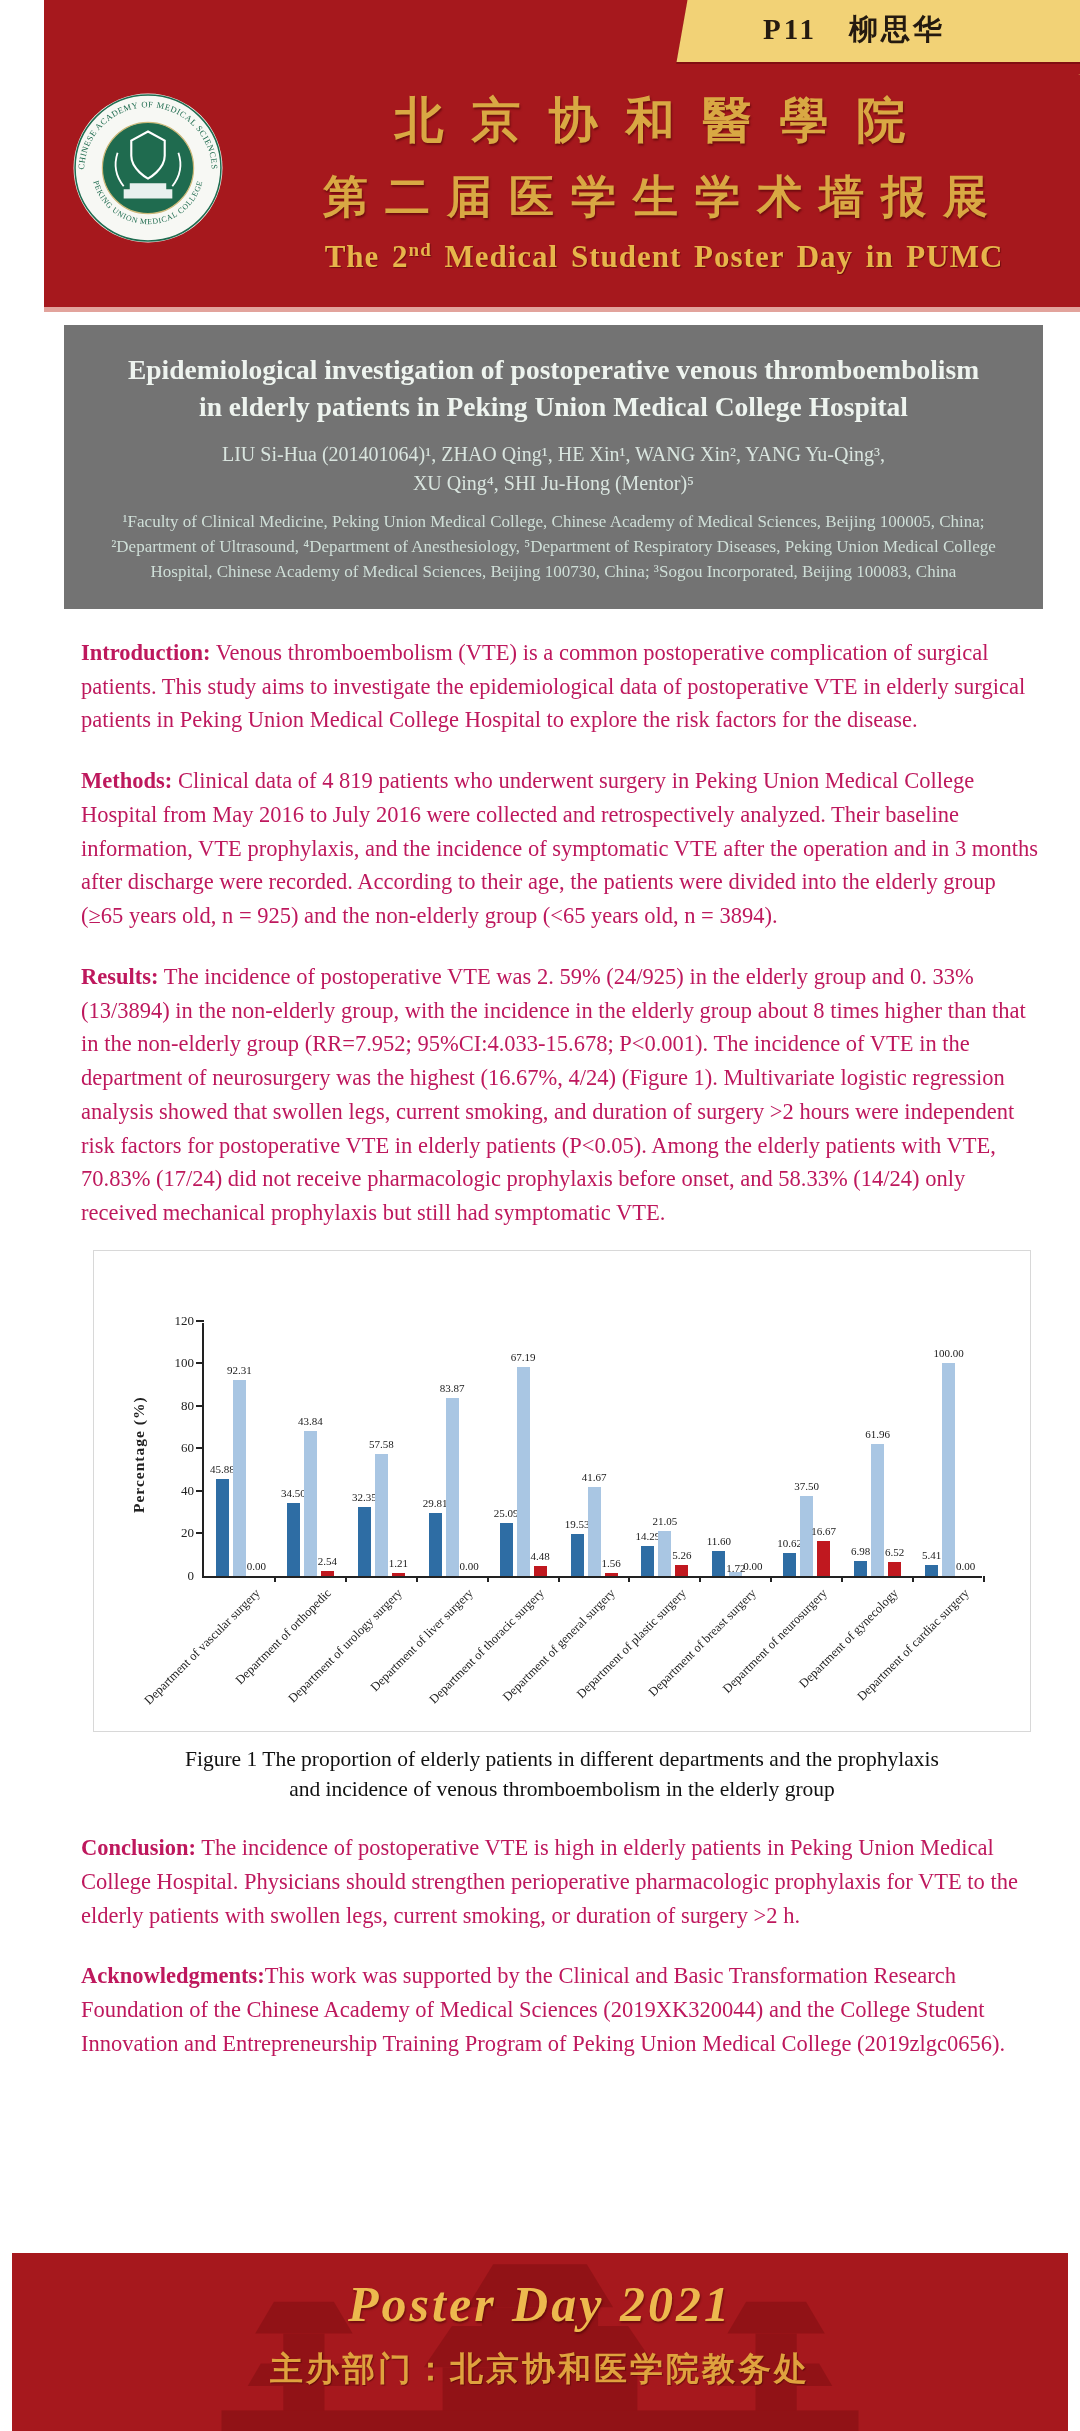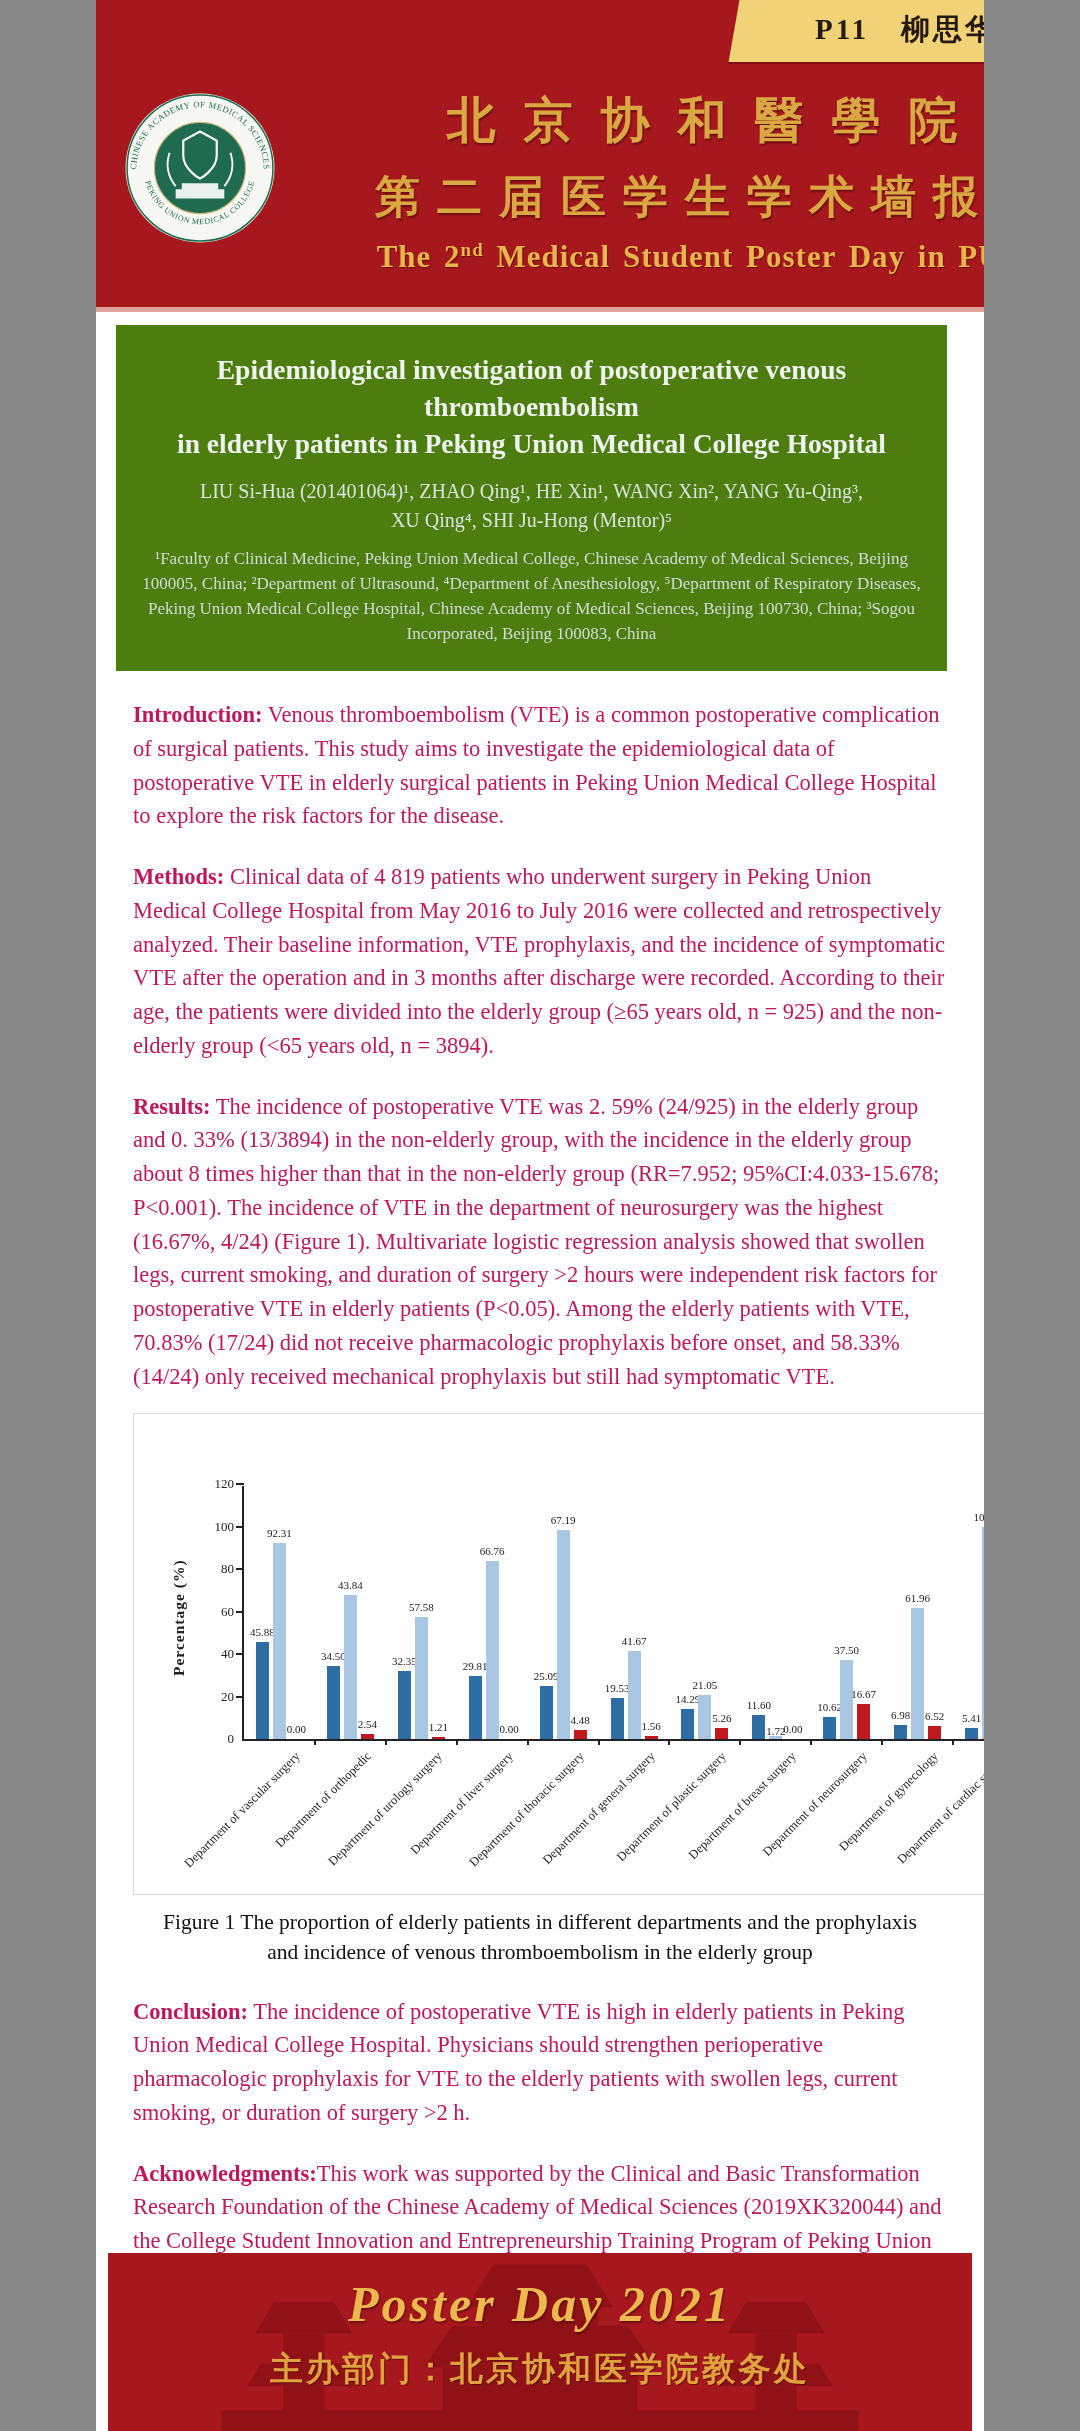--- a/index.html
+++ b/index.html
@@ -1,41 +1,41 @@
 <!DOCTYPE html>
 <html><head>
 <meta charset="utf-8">
 <style>
   * { margin:0; padding:0; box-sizing:border-box; }
   body { background:#888; }
   .page {
-    width:888px; height:2431px; position:relative; overflow:hidden;
+    width:1080px; height:2431px; position:relative; overflow:hidden;
     background:#ffffff; margin:0 auto;
-    font-family:"Liberation Serif","DejaVu Serif",serif; color:#151515;
+    font-family:"Liberation Serif","DejaVu Serif",serif; color:#151515;padding-left:44px;
   }
   
   .header { position:relative; width:1080px; height:307px; background:#a6181d; overflow:hidden; }
   .badge { position:absolute; top:0; right:-28px; width:470px; height:62px;
            background:#f2d276; transform:skewX(-10deg); box-shadow:0 2px 0 rgba(60,0,0,.35); }
   .badge-text { position:absolute; top:10px; right:60px; width:420px; text-align:center;
                 font-size:29px; font-weight:bold; color:#241a10; letter-spacing:3px; }
   .badge-tail { position:absolute; top:62px; right:0; width:46px; height:13px; background:#e6c268;
                 clip-path:polygon(0 100%,100% 0,100% 100%); }
   .logo { position:absolute; left:28px; top:92px; width:152px; height:152px; }
   .header-texts { position:absolute; left:190px; top:88px; width:860px; text-align:center; }
   .cn-title { font-size:49px; font-weight:bold; color:#d9a843; letter-spacing:28px;
               text-shadow:1px 2px 2px rgba(60,0,0,.5); white-space:nowrap; }
   .cn-subtitle { margin-top:13px; font-size:45px; font-weight:bold; color:#d9a843; letter-spacing:17px;
               text-shadow:1px 2px 2px rgba(60,0,0,.5); white-space:nowrap; }
   .en-subtitle { margin-top:12px; font-size:31px; font-weight:bold; color:#e7b54b; letter-spacing:1px;
               word-spacing:4px; text-shadow:1px 1px 1px rgba(60,0,0,.5); }
   .en-subtitle sup { font-size:19px; }
   .header-divider { height:5px; background:#e2a39c; }
   
-  .title-block { margin:13px 37px 0 20px; background:#4d7c0f; color:#dfe9e4;
+  .title-block { margin:13px 37px 0 20px; background:#737373; color:#dfe9e4;
                  text-align:center; padding:26px 26px 24px 26px; }
   .poster-title { font-size:27.5px; font-weight:bold; color:#eef4ef; line-height:1.35; }
   .authors { margin-top:15px; font-size:20px; line-height:1.42; color:#d9e5df; }
   .affiliations { margin-top:13px; font-size:17px; line-height:1.47; color:#cfdfd8; }
   
   .body-text { padding:0 37px; }
   .para { margin-top:27px; font-size:22.5px; line-height:1.5; color:#be185d; text-align:left; }
   .para b { font-weight:bold; }
   
   .chart-box { position:relative; margin:20px auto 0 auto; width:938px; height:482px;
@@ -154,21 +154,21 @@
           <div class="bar" style="left: 153.773px; width: 13px; height: 68.7438px; background: rgb(46, 109, 164);"></div>
           <div class="bar-label" style="left: 160.273px; bottom: 72.7438px;">32.35</div>
           <div class="bar" style="left: 170.773px; width: 13px; height: 122.358px; background: rgb(169, 198, 227);"></div>
           <div class="bar-label" style="left: 177.273px; bottom: 126.358px;">57.58</div>
           <div class="bar" style="left: 187.773px; width: 13px; height: 2.57125px; background: rgb(192, 24, 31);"></div>
           <div class="bar-label" style="left: 194.273px; bottom: 6.57125px;">1.21</div>
           <div class="xtick-mark" style="left: 211.727px;"></div>
           <div class="bar" style="left: 224.682px; width: 13px; height: 63.3462px; background: rgb(46, 109, 164);"></div>
           <div class="bar-label" style="left: 231.182px; bottom: 67.3462px;">29.81</div>
           <div class="bar" style="left: 241.682px; width: 13px; height: 178.224px; background: rgb(169, 198, 227);"></div>
-          <div class="bar-label" style="left: 248.182px; bottom: 182.224px;">66.76</div>
+          <div class="bar-label" style="left: 248.182px; bottom: 182.224px;">83.87</div>
           <div class="bar-label" style="left: 265.182px; bottom: 4px;">0.00</div>
           <div class="xtick-mark" style="left: 282.636px;"></div>
           <div class="bar" style="left: 295.591px; width: 13px; height: 53.3162px; background: rgb(46, 109, 164);"></div>
           <div class="bar-label" style="left: 302.091px; bottom: 57.3162px;">25.09</div>
           <div class="bar" style="left: 312.591px; width: 13px; height: 209.334px; background: rgb(169, 198, 227);"></div>
           <div class="bar-label" style="left: 319.091px; bottom: 213.334px;">67.19</div>
           <div class="bar" style="left: 329.591px; width: 13px; height: 9.52px; background: rgb(192, 24, 31);"></div>
           <div class="bar-label" style="left: 336.091px; bottom: 13.52px;">4.48</div>
           <div class="xtick-mark" style="left: 353.545px;"></div>
           <div class="bar" style="left: 366.5px; width: 13px; height: 41.5012px; background: rgb(46, 109, 164);"></div>

